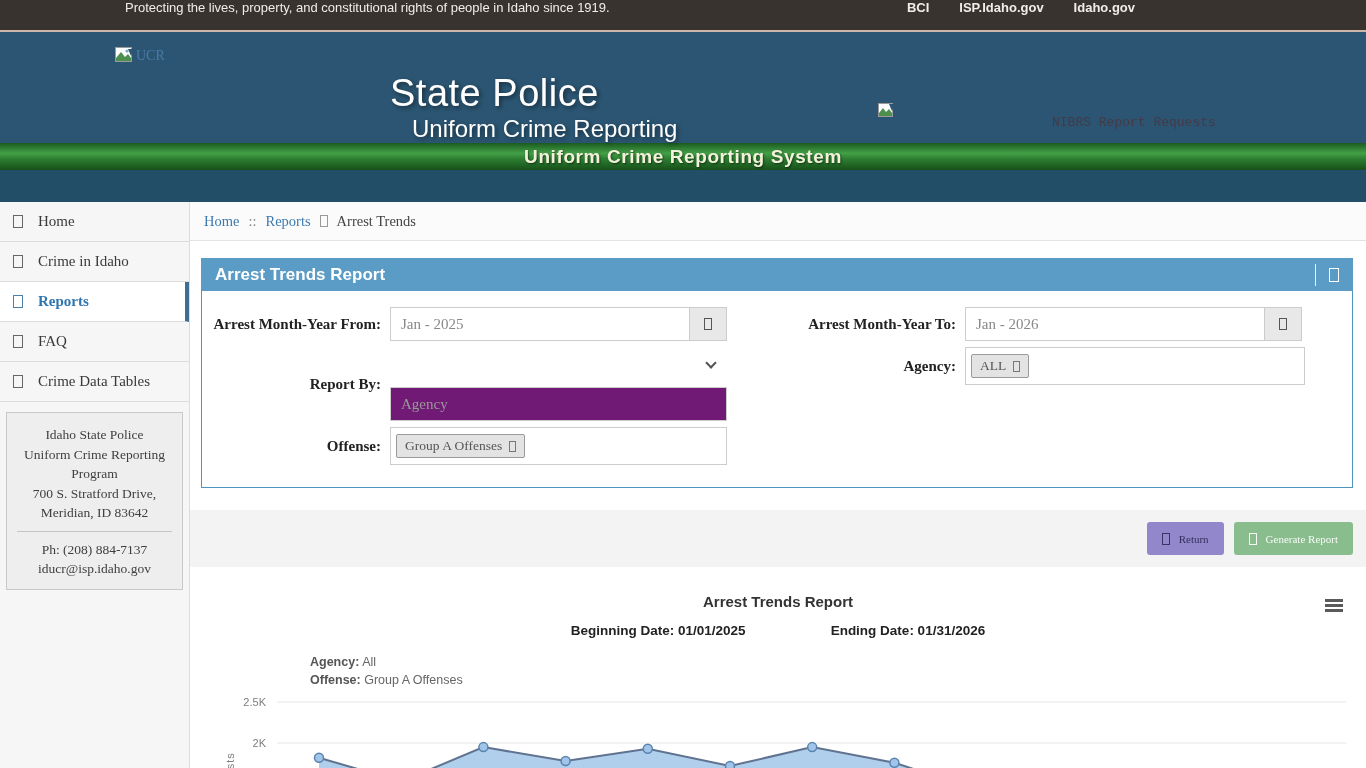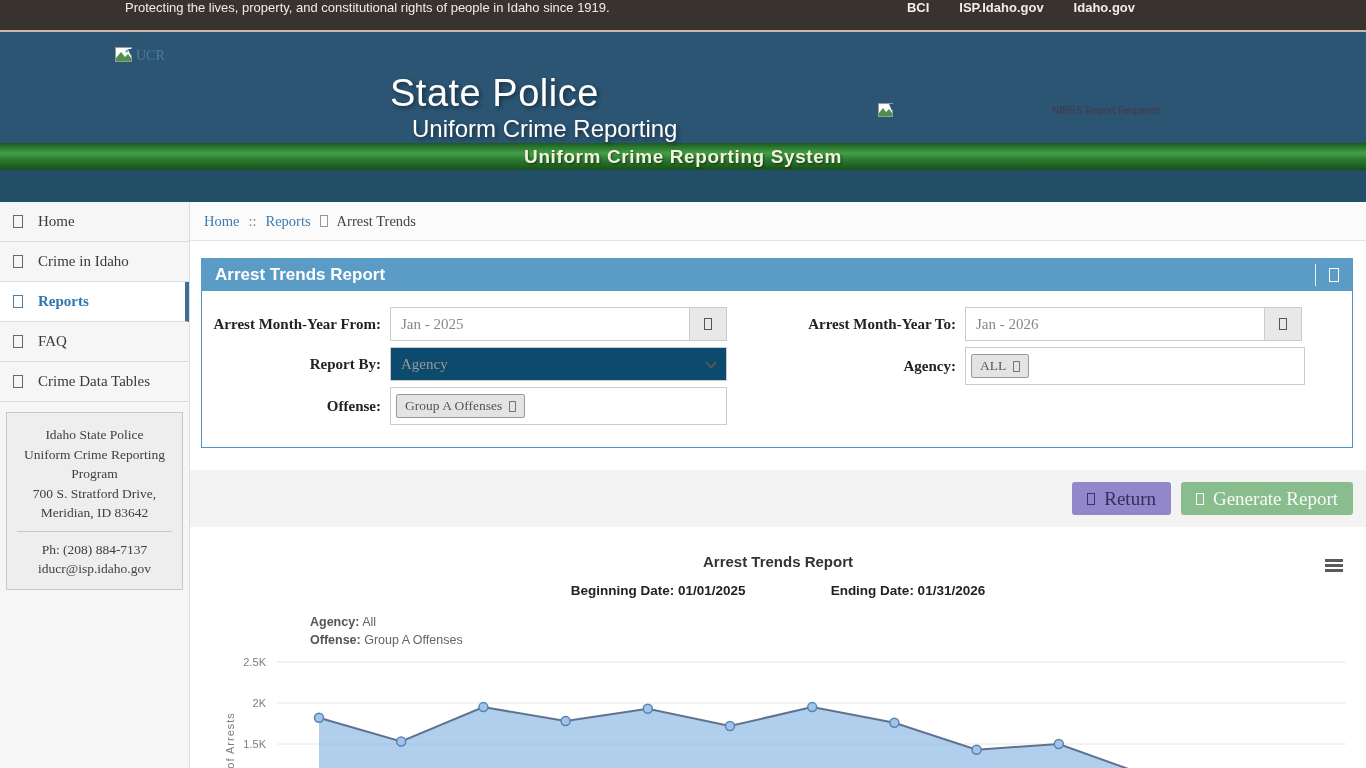--- a/index.html
+++ b/index.html
@@ -18,22 +18,22 @@
   .site-header { height:113px; background:#2b5572; border-top:2px solid #cdb6a9; position:relative; }
   .logo { position:absolute; left:115px; top:15px; display:flex; align-items:center; gap:1px; }
   .logo .alt-text { color:#4a7ba6; font-size:14px; font-family:"Liberation Serif", serif; }
   .hdr-title { position:absolute; left:390px; top:40px; color:#fff;
                font-family:"Liberation Sans", sans-serif; font-size:38px; font-weight:500;
                text-shadow:2px 2px 4px rgba(0,0,0,.45); letter-spacing:.5px; }
   .hdr-subtitle { position:absolute; left:412px; top:83px; color:#fff;
                   font-family:"Liberation Sans", sans-serif; font-size:24px; font-weight:400;
                   text-shadow:2px 2px 4px rgba(0,0,0,.45); }
   .hdr-broken-img { position:absolute; left:878px; top:71px; }
-  .hdr-faint { position:absolute; left:1052px; top:73px; color:#443a48; font-size:10px;
-               font-family:Liberation Sans, sans-serif; }
+  .hdr-faint { position:absolute; left:1052px; top:83px; color:#443a48; font-size:13px;
+               font-family:Liberation Mono, monospace; }
 
   
   .green-banner { height:27px; display:flex; align-items:center; justify-content:center;
                   background:linear-gradient(180deg,#1b5a1f 0%, #43a047 38%, #2c7d31 60%, #175018 100%);
                   font-family:"Liberation Sans", sans-serif; }
   .green-banner span { color:#f2f1da; font-weight:bold; font-size:19px; letter-spacing:.6px;
                        text-shadow:1px 1px 2px rgba(0,0,0,.5); }
   .sub-strip { height:32px; background:#234e68; }
 
   
@@ -76,37 +76,37 @@
   .f-label { width:188px; text-align:right; padding-right:9px; font-weight:bold;
              font-size:15px; color:#222; }
   .f-label.right { width:185px; }
   .date-wrap { display:flex; }
   .date-input { width:300px; height:34px; border:1px solid #ccc; padding:0 10px;
                 font-family:"Liberation Serif", serif; font-size:15px; color:#888; background:#fff; }
   .cal-btn { width:37px; height:34px; background:#e8e8e8; border:1px solid #ccc; border-left:none;
              display:flex; align-items:center; justify-content:center; color:#555; cursor:pointer; }
   .select-wrap { position:relative; width:337px; }
   .select-box { width:337px; height:34px; border:1px solid #ccc; display:flex; align-items:center;
-                padding:0 10px; font-size:15px; color:#999; background:#0c4a6e; cursor:pointer; }
+                padding:0 10px; font-size:15px; color:#999; background:#701a75; cursor:pointer;margin-top:40px; }
   .caret { position:absolute; right:12px; top:12px; width:8px; height:8px;
            border-right:2px solid #555; border-bottom:2px solid #555; transform:rotate(45deg); }
   .chip-field { height:38px; border:1px solid #ccc; display:flex; align-items:center;
                 padding:0 5px; background:#fff; }
   .chip-field.w337 { width:337px; }
   .chip-field.w340 { width:340px; }
   .chip { display:inline-flex; align-items:center; gap:7px; background:#e3e3e3;
           border:1px solid #9a9a9a; border-radius:2px; padding:3px 8px; font-size:13.5px;
           color:#555; cursor:pointer; }
   .chip .tofu { width:7px; height:11px; color:#777; }
 
   
   .action-strip { margin-top:22px; height:57px; background:#f3f3f3; display:flex;
                   align-items:center; justify-content:flex-end; gap:10px; padding-right:13px; }
   .btn { height:33px; border:none; border-radius:3px; display:inline-flex; align-items:center;
-         gap:9px; padding:0 15px; font-family:"Liberation Serif", serif; font-size:19px;
+         gap:9px; padding:0 15px; font-family:"Liberation Serif", serif; font-size:11px;
          cursor:pointer; }
   .btn-return { background:#9187ca; color:#332e5e; }
   .btn-return .tofu { color:#3a3366; }
   .btn-generate { background:#8abd8e; color:#f6faf6; }
   .btn-generate .tofu { color:#f6faf6; }
 
   
   .report { position:relative; margin-top:8px; height:250px;
             font-family:"Liberation Sans", sans-serif; }
   .report-title { text-align:center; padding-top:18px; font-size:15px; font-weight:bold; color:#333; }

